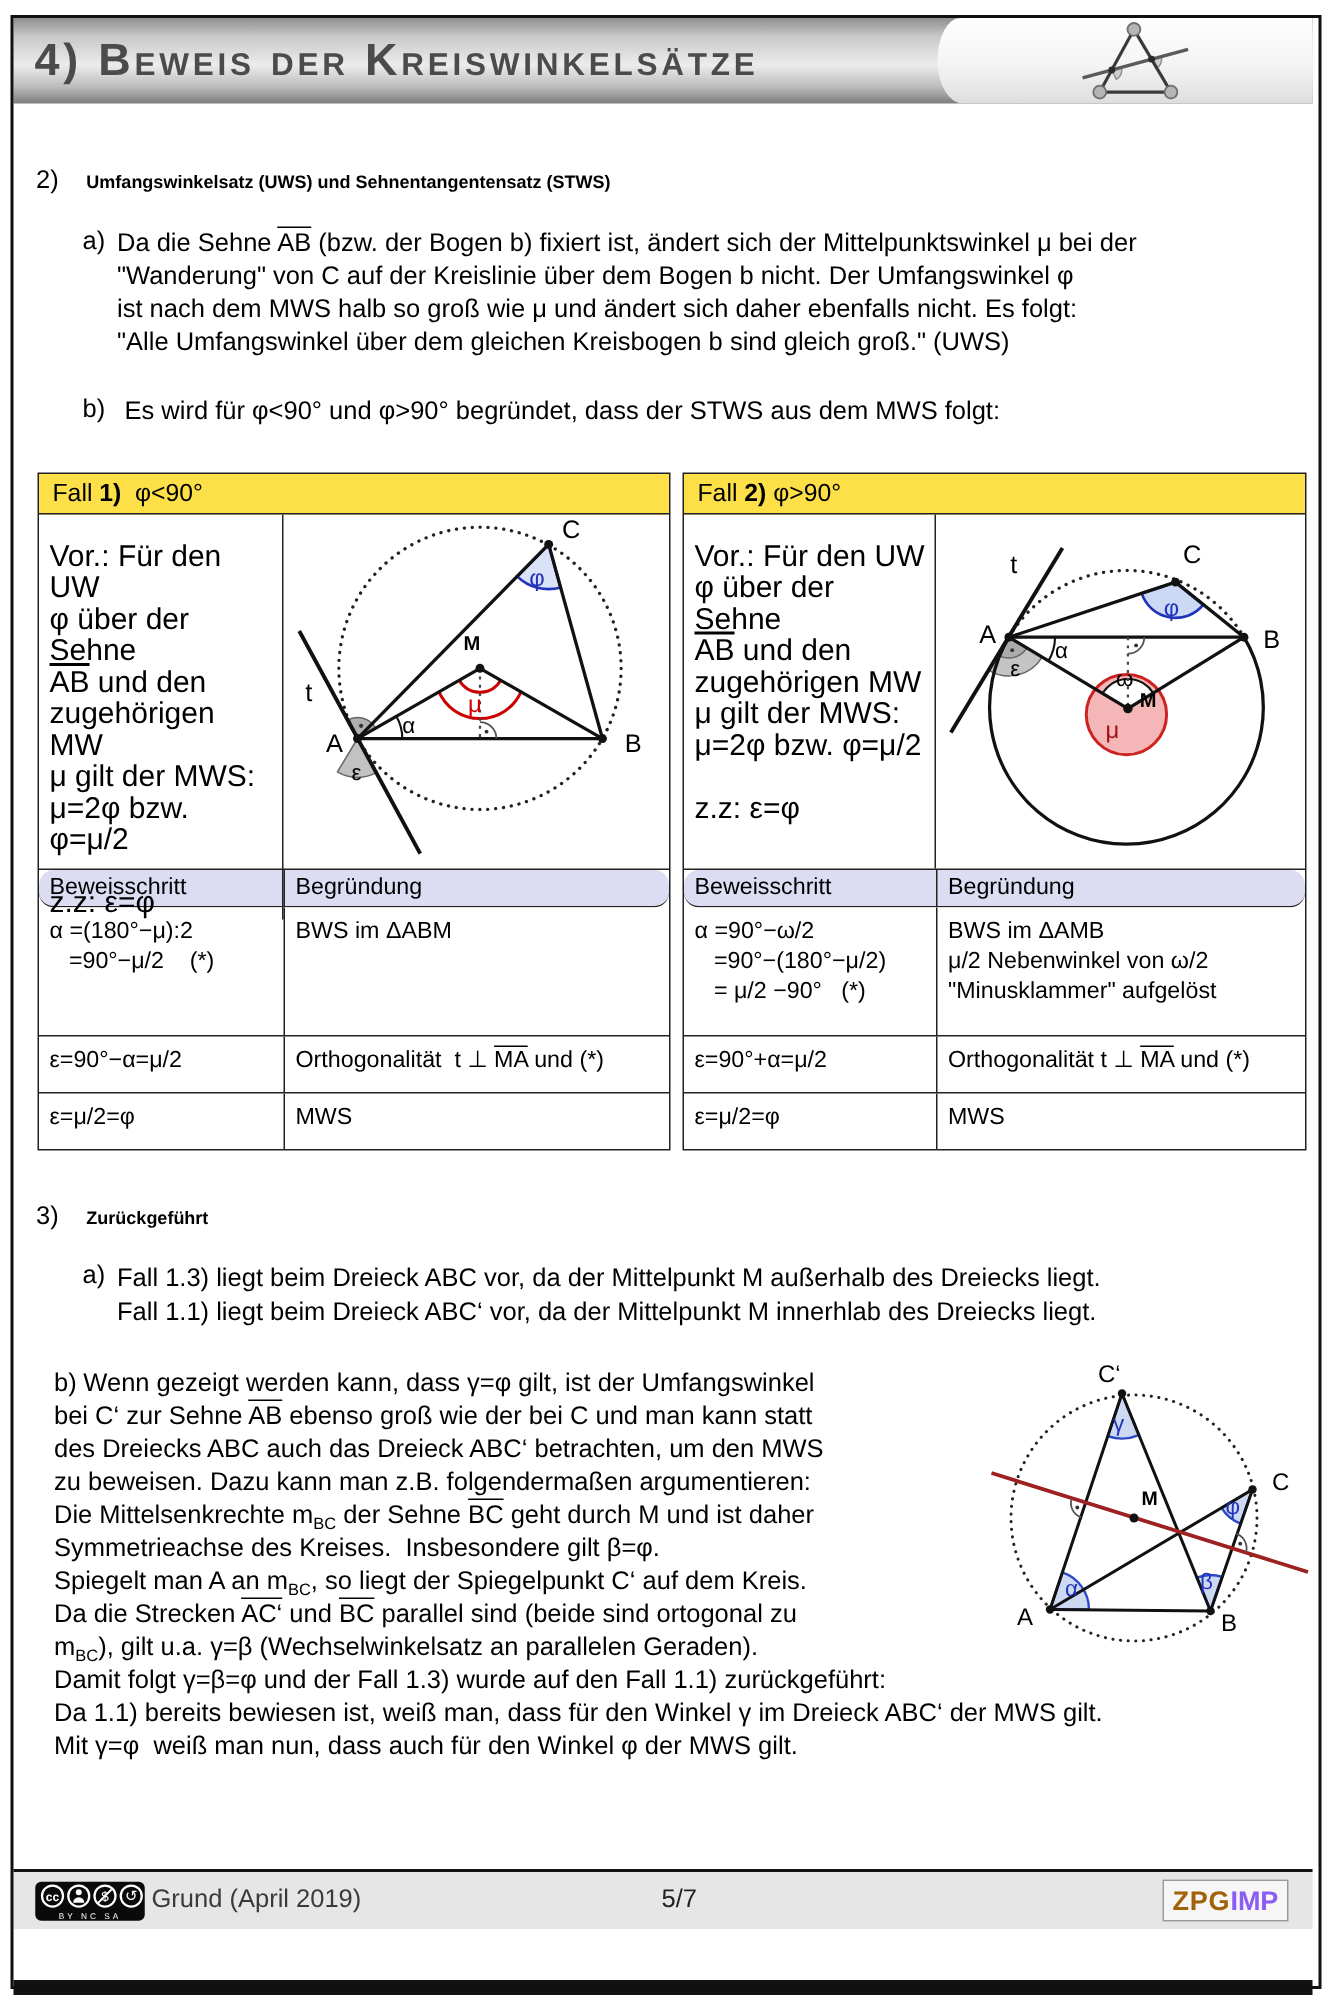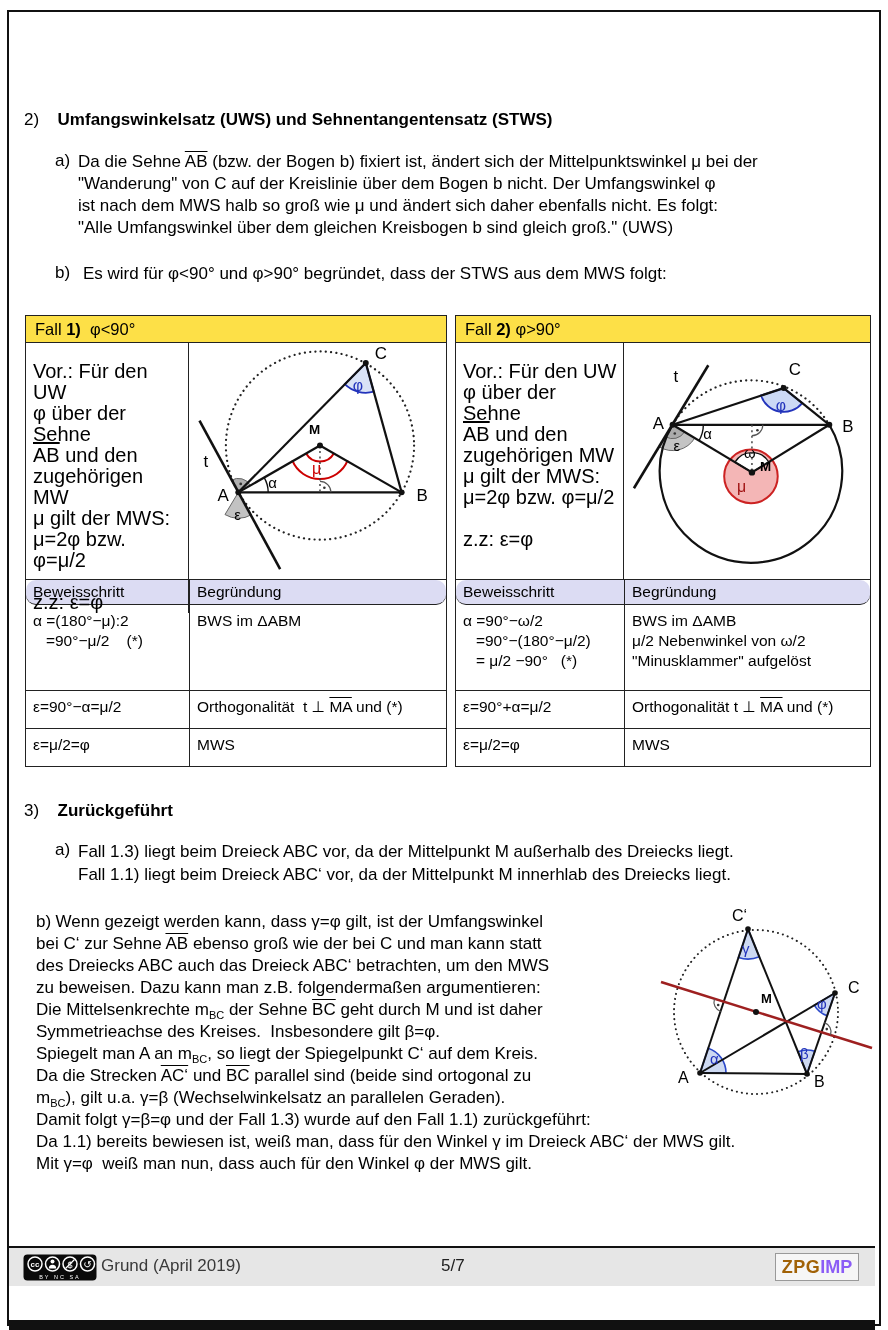--- a/index.html
+++ b/index.html
@@ -13,21 +13,21 @@
         overflow:hidden;}
   .band-right{position:absolute;right:0;top:0;width:250px;height:57px;
         background:linear-gradient(180deg,#ffffff 0%,#f4f4f4 55%,#dedede 100%);
         border-radius:30px 0 0 34px / 57px 0 0 57px;}
   .band-right svg{position:absolute;left:85px;top:0;}
   .title{position:absolute;left:14px;top:0;margin:0;line-height:57px;
          font-variant:small-caps;font-size:30px;font-weight:bold;letter-spacing:2.5px;color:#4b4b4b;}
   
   .abs{position:absolute;}
   .h-num{font-size:17px;}
-  .h-bold{font-size:17px;font-weight:bold;}
+  .h-bold{font-size:12px;font-weight:bold;}
   .para{font-size:17px;line-height:22px;white-space:pre-wrap;}
   .plabel{font-size:17px;}
   .ol{text-decoration:overline;}
   sub{font-size:11px;line-height:0;}
   
   .case{position:absolute;border:1.5px solid #222;background:#fff;}
   .case-title{height:26px;line-height:26px;padding-left:9px;font-size:16.5px;
               background:#fde047;border-bottom:1.2px solid #222;white-space:pre-wrap;}
   .case-main{display:grid;height:236px;border-bottom:1.2px solid #222;}
   .vor{padding:18px 4px 0 7px;font-size:20px;line-height:21px;white-space:pre-wrap;border-right:1.2px solid #222;}
@@ -52,20 +52,38 @@
   .imp{color:#8b5cf6;font-weight:bold;font-size:18px;}
   .ccbadge{position:absolute;left:14px;top:6px;}
   svg text{font-family:"Liberation Sans","DejaVu Sans",sans-serif;}
 </style>
 </head>
 <body>
 
 <div class="page">
   <div class="frame"></div>
 
+  <header class="band">
+    <div class="band-right">
+      <svg width="90" height="57" viewBox="0 0 90 60">
+        <path d="M30.5,36.5 L37.2,34.7 A7,7 0 0 1 33.6,43 Z" fill="#cfcfcf" stroke="#8a8a8a" stroke-width="1"></path>
+        <path d="M58.4,28.9 L65.2,27.1 A7,7 0 0 1 61.5,35.4 Z" fill="#cfcfcf" stroke="#8a8a8a" stroke-width="1"></path>
+        <line x1="46" y1="8" x2="22" y2="52" stroke="#3a3a3a" stroke-width="2.2"></line>
+        <line x1="46" y1="8" x2="72" y2="52" stroke="#3a3a3a" stroke-width="2.2"></line>
+        <line x1="22" y1="52" x2="72" y2="52" stroke="#3a3a3a" stroke-width="2.2"></line>
+        <line x1="10" y1="42" x2="84" y2="22" stroke="#5a5a5a" stroke-width="2.4"></line>
+        <circle cx="46" cy="8" r="4.5" fill="#b5b5b5" stroke="#707070" stroke-width="1.3"></circle>
+        <circle cx="22" cy="52" r="4.5" fill="#b5b5b5" stroke="#707070" stroke-width="1.3"></circle>
+        <circle cx="72" cy="52" r="4.5" fill="#b5b5b5" stroke="#707070" stroke-width="1.3"></circle>
+        <circle cx="30.5" cy="36.5" r="2.4" fill="#2a2a2a"></circle>
+        <circle cx="58.4" cy="28.9" r="2.4" fill="#2a2a2a"></circle>
+      </svg>
+    </div>
+    <h1 class="title">4) Beweis der Kreiswinkelsätze</h1>
+  </header>
 
   <div class="abs" style="left:24px;top:110px;">
     <span class="h-num">2)</span>
     <span class="h-bold" style="margin-left:14px;">Umfangswinkelsatz (UWS) und Sehnentangentensatz (STWS)</span>
   </div>
   <div class="abs plabel" style="left:55px;top:151px;">a)</div>
   <div class="abs para" style="left:78px;top:151px;width:800px;">Da die Sehne <span class="ol">AB</span> (bzw. der Bogen b) fixiert ist, ändert sich der Mittelpunktswinkel μ bei der<br>"Wanderung" von C auf der Kreislinie über dem Bogen b nicht. Der Umfangswinkel φ<br>ist nach dem MWS halb so groß wie μ und ändert sich daher ebenfalls nicht. Es folgt:<br>"Alle Umfangswinkel über dem gleichen Kreisbogen b sind gleich groß." (UWS)</div>
   <div class="abs plabel" style="left:55px;top:263px;">b)</div>
   <div class="abs para" style="left:83px;top:263px;width:780px;">Es wird für φ&lt;90° und φ&gt;90° begründet, dass der STWS aus dem MWS folgt:</div>
 

